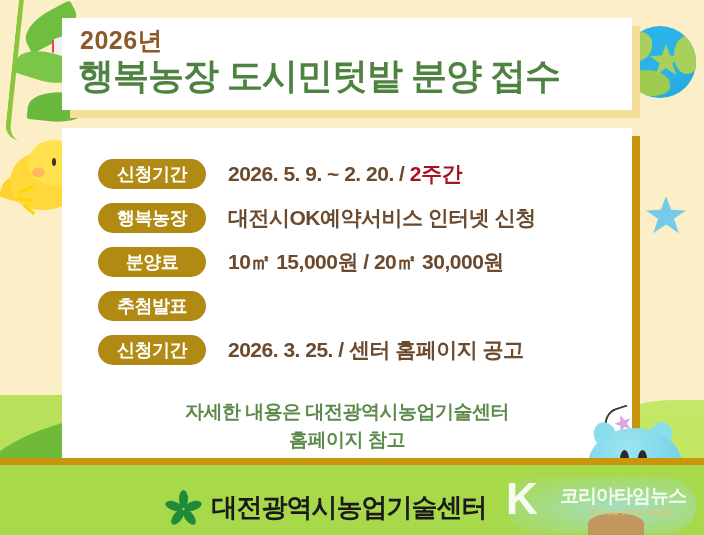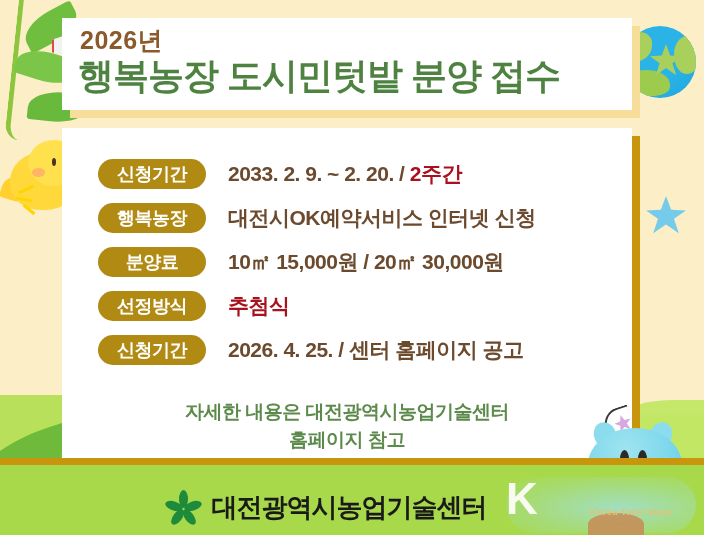--- a/index.html
+++ b/index.html
@@ -188,41 +188,40 @@
     <div class="title-year">2026년</div>
     <div class="title-main">행복농장 도시민텃밭 분양 접수</div>
   </div>
 
   <div class="main-card"></div>
 
   <div class="info-table">
 
     <div class="row">
       <div class="badge">신청기간</div>
-      <div class="val"><span>2033. 2. 9. ~ 2. 20. / </span><span class="hl">2주간</span></div>
+      <div class="val"><span>2026. 5. 9. ~ 2. 20. / </span><span class="hl">2주간</span></div>
     </div>
 
     <div class="row">
       <div class="badge">행복농장</div>
       <div class="val"><span>대전시OK예약서비스 인터넷 신청</span><span class="hl"></span></div>
     </div>
 
     <div class="row">
       <div class="badge">분양료</div>
       <div class="val"><span>10㎡ 15,000원 / 20㎡ 30,000원</span><span class="hl"></span></div>
     </div>
 
     <div class="row">
-      <div class="badge">선정방식</div>
-      <div class="val"><span></span><span class="hl">추첨식</span></div>
+      <div class="badge">추첨발표</div>
     </div>
 
     <div class="row">
       <div class="badge">신청기간</div>
-      <div class="val"><span>2026. 4. 25. / 센터 홈페이지 공고</span><span class="hl"></span></div>
+      <div class="val"><span>2026. 3. 25. / 센터 홈페이지 공고</span><span class="hl"></span></div>
     </div>
 
   </div>
 
   <div class="note">
     <div>자세한 내용은 대전광역시농업기술센터</div>
     <div>홈페이지 참고</div>
   </div>
 
   <div class="alien">
@@ -248,16 +247,17 @@
         <span style="transform:rotate(288deg) translateY(-1px);"></span>
       </div>
       <div class="footer-name">대전광역시농업기술센터</div>
     </div>
   </div>
 
   <div class="wm">
     <div class="kbg"></div>
     <div class="hill"></div>
     <div class="kletter">K</div>
+    <div class="kkr">코리아타임뉴스</div>
     <div class="ken">Korea Time News</div>
   </div>
 
 </div>
 
 </body></html>

